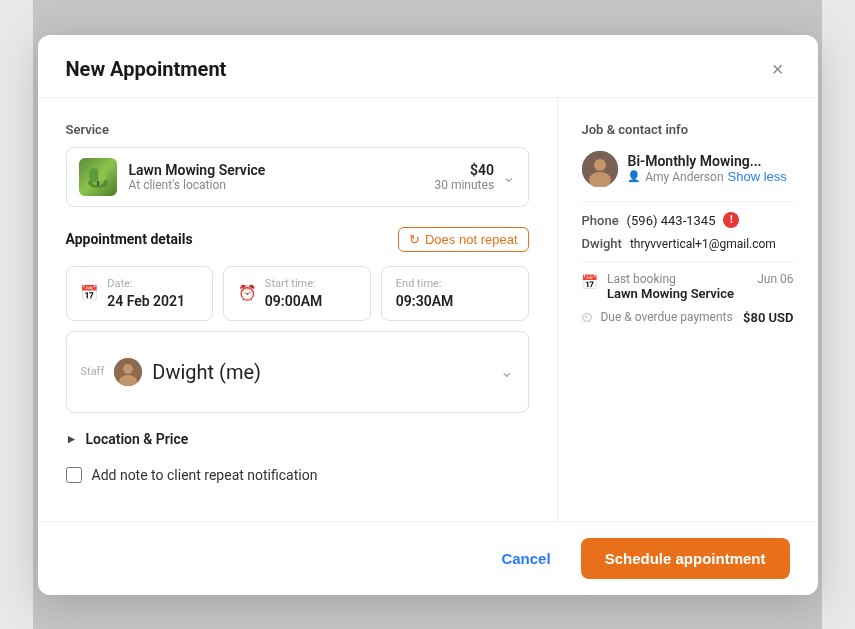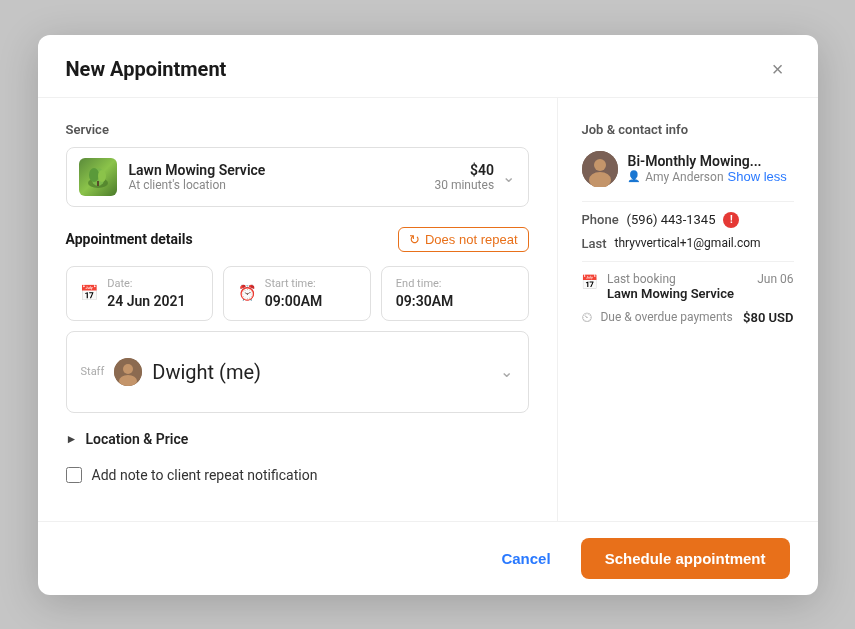--- a/index.html
+++ b/index.html
@@ -6,21 +6,21 @@
     body {
       background: #e8e8e8;
       display: flex;
       align-items: center;
       justify-content: center;
       min-height: 100vh;
       font-family: -apple-system, BlinkMacSystemFont, 'Segoe UI', Roboto, sans-serif;
     }
     .modal-overlay {
       background: rgba(0,0,0,0.15);
-      width: 855px;
+      width: 789px;
       height: 629px;
       display: flex;
       align-items: center;
       justify-content: center;
     }
     .modal {
       background: #fff;
       border-radius: 12px;
       width: 780px;
       max-height: 590px;
@@ -286,21 +286,21 @@
       cursor: pointer;
       font-weight: 500;
     }
     .divider {
       border: none;
       border-top: 1px solid #f0f0f0;
       margin: 10px 0;
     }
     .info-row {
       display: flex;
-      align-items: center;
+      align-items: flex-end;
       gap: 6px;
       font-size: 13px;
       color: #333;
       margin-bottom: 8px;
     }
     .info-label {
       font-weight: 500;
       color: #555;
       margin-right: 2px;
     }
@@ -440,21 +440,21 @@
             <span class="repeat-icon">↻</span>
             <span>Does not repeat</span>
           </button>
         </div>
 
         <div class="datetime-row">
           <div class="date-box">
             <span class="icon">📅</span>
             <div>
               <span class="field-label">Date:</span>
-              <span class="field-value">24 Jun 2021</span>
+              <span class="field-value">24 Feb 2021</span>
             </div>
           </div>
           <div class="time-box">
             <span class="icon">⏰</span>
             <div>
               <span class="field-label">Start time:</span>
               <span class="field-value">09:00AM</span>
             </div>
           </div>
           <div class="time-box">
@@ -515,21 +515,21 @@
 
         <hr class="divider">
 
         <div class="info-row">
           <span class="info-label">Phone</span>
           <span class="info-value">(596) 443-1345</span>
           <span class="alert-dot">!</span>
         </div>
 
         <div class="info-row">
-          <span class="info-label">Last</span>
+          <span class="info-label">Dwight</span>
           <span class="info-value" style="font-size:12px;">thryvvertical+1@gmail.com</span>
         </div>
 
         <hr class="divider">
 
         <div class="booking-row">
           <span class="booking-icon">📅</span>
           <div class="booking-text">
             <div class="booking-label">Last booking</div>
             <div class="booking-value">Lawn Mowing Service</div>

